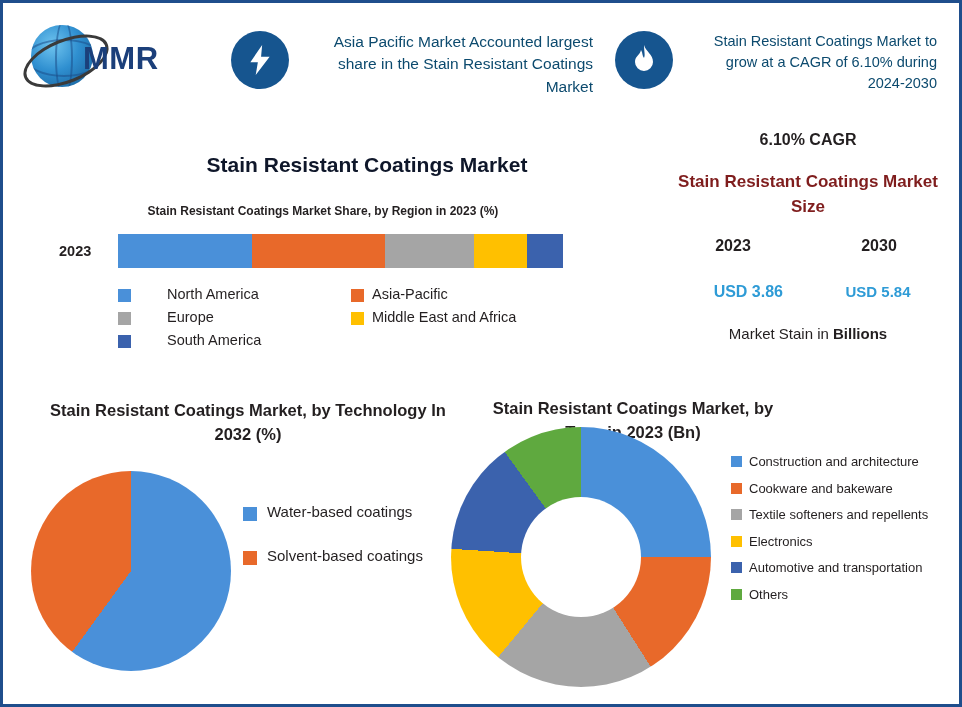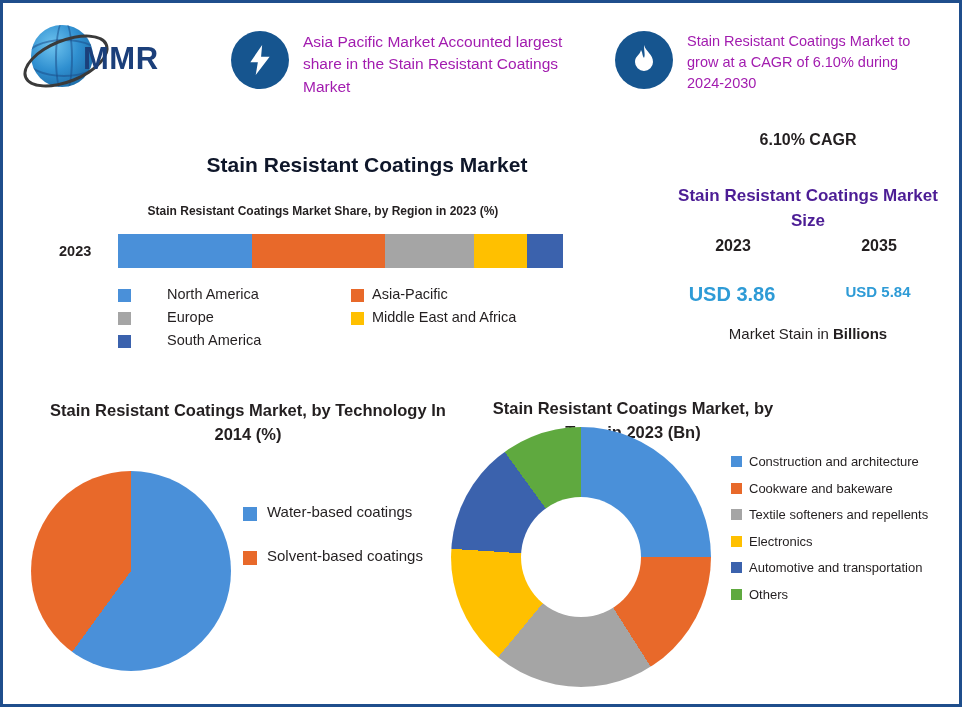--- a/index.html
+++ b/index.html
@@ -85,22 +85,22 @@
     color: #ffffff;
     display: flex;
     align-items: center;
     justify-content: center;
   }
   #badge-bolt { left: 228px; top: 28px; }
   #badge-flame { left: 612px; top: 28px; }
 
   .hdr-text {
     position: absolute;
-    text-align: left;
-    color: #a21caf;
+    text-align: right;
+    color: #0c4a6e;
     line-height: 1.45;
   }
   #hdr-text-1 {
     left: 300px; top: 28px;
     width: 290px;
     font-size: 15.5px;
   }
   #hdr-text-2 {
     left: 684px; top: 28px;
     width: 250px;
@@ -182,26 +182,26 @@
     position: absolute;
     left: 690px; top: 128px;
     width: 230px;
     text-align: center;
     font-size: 16px;
     font-weight: bold;
     color: #231f20;
   }
   #size-title {
     position: absolute;
-    left: 660px; top: 181px;
+    left: 660px; top: 167px;
     width: 290px;
     text-align: center;
     font-size: 17px;
     font-weight: bold;
-    color: #4c1d95;
+    color: #7f1d1d;
     line-height: 1.45;
   }
   #year-left {
     position: absolute;
     left: 690px; top: 234px;
     width: 80px;
     text-align: center;
     font-size: 16px;
     font-weight: bold;
     color: #231f20;
@@ -212,22 +212,22 @@
     width: 80px;
     text-align: center;
     font-size: 16px;
     font-weight: bold;
     color: #231f20;
   }
   #value-left {
     position: absolute;
     left: 678px; top: 280px;
     width: 102px;
-    text-align: center;
-    font-size: 20px;
+    text-align: right;
+    font-size: 16px;
     font-weight: bold;
     color: #2e9bd6;
   }
   #value-right {
     position: absolute;
     left: 824px; top: 280px;
     width: 102px;
     text-align: center;
     font-size: 15px;
     font-weight: bold;
@@ -389,28 +389,28 @@
           <span class="swatch" style="background:#3b62ad;"></span>
           <span>South America</span>
         </div>
       </div>
     </div>
   </div>
 
   <div id="cagr-text">6.10% CAGR</div>
   <div id="size-title">Stain Resistant Coatings Market Size</div>
   <div id="year-left">2023</div>
-  <div id="year-right">2035</div>
+  <div id="year-right">2030</div>
   <div id="value-left">USD 3.86</div>
   <div id="value-right">USD 5.84</div>
   <div id="size-units">
     <span>Market Stain in </span><b>Billions</b>
   </div>
 
-  <div id="tech-title">Stain Resistant Coatings Market, by Technology In 2014 (%)</div>
+  <div id="tech-title">Stain Resistant Coatings Market, by Technology In 2032 (%)</div>
   <div id="tech-pie" style="background: conic-gradient(from 0deg, #4a90d9 0deg 216deg, #e8692a 216deg 360deg);"></div>
   <div id="tech-legend">
     <div class="legend-item">
       <span class="swatch" style="background:#4a90d9;"></span>
       <span>Water-based coatings</span>
     </div>
     <div class="legend-item">
       <span class="swatch" style="background:#e8692a;"></span>
       <span>Solvent-based coatings</span>
     </div>

